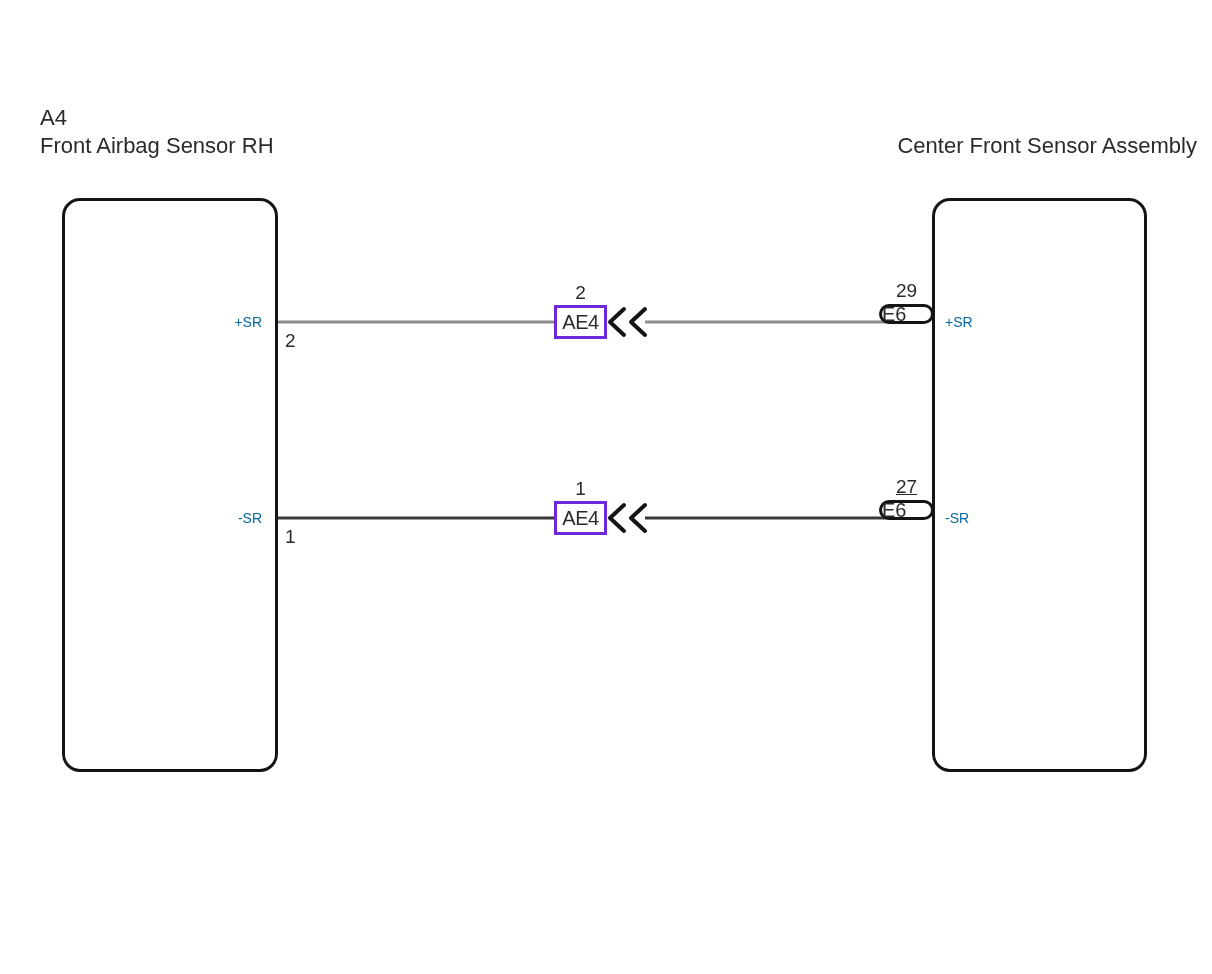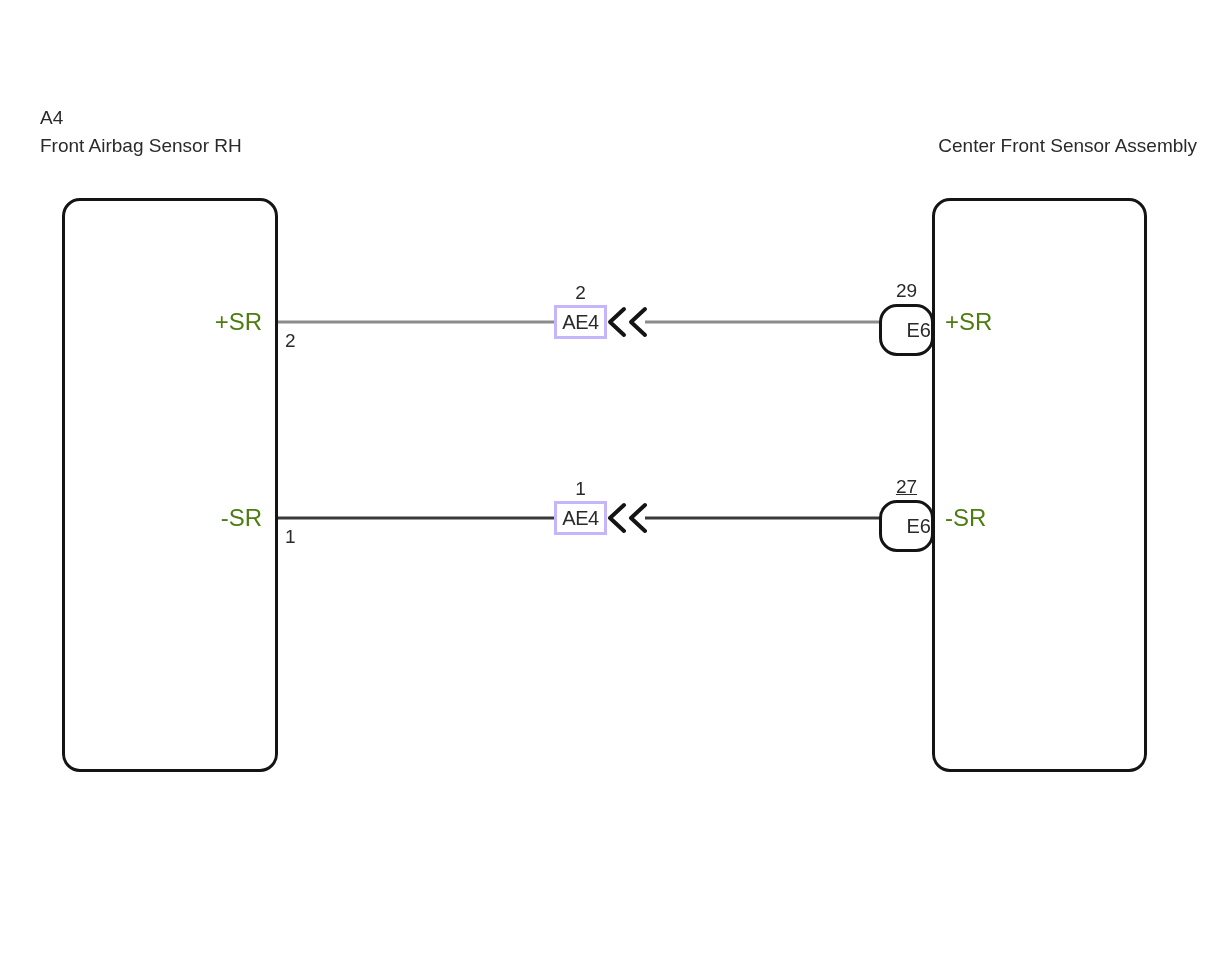--- a/index.html
+++ b/index.html
@@ -11,82 +11,82 @@
   .canvas {
     position: relative;
     width: 1212px;
     height: 974px;
     background: #ffffff;
     overflow: hidden;
     color: #222222;
   }
   .abs { position: absolute; }
   .hdr {
-    font-size: 19px;
+    font-size: 22px;
     line-height: 24px;
     color: #2a2a2a;
     white-space: nowrap;
   }
   .component-box {
     position: absolute;
     border: 3px solid #141414;
     border-radius: 18px;
     background: #ffffff;
     box-sizing: border-box;
   }
   .svg-layer {
     position: absolute;
     left: 0; top: 0;
     width: 1212px; height: 974px;
   }
   .signal-label {
     position: absolute;
-    font-size: 24px;
+    font-size: 14px;
     line-height: 24px;
-    color: #4d7c0f;
+    color: #0369a1;
     white-space: nowrap;
   }
   .pin-num {
     position: absolute;
     font-size: 19px;
     line-height: 22px;
     color: #2a2a2a;
   }
   .pin-centered {
     position: absolute;
     font-size: 19px;
     line-height: 22px;
     color: #2a2a2a;
     text-align: center;
   }
   .splice-box {
     position: absolute;
     width: 53px;
     height: 34px;
-    border: 3px solid #c4b5fd;
+    border: 3px solid #6d28d9;
     background: #ffffff;
     box-sizing: border-box;
     display: flex;
     align-items: center;
     justify-content: center;
     font-size: 20px;
     letter-spacing: -0.5px;
     color: #2a2a2a;
   }
   .conn-oval {
     position: absolute;
     width: 55px;
-    height: 52px;
+    height: 20px;
     border: 3px solid #141414;
     border-radius: 18px;
     background: #ffffff;
     box-sizing: border-box;
     display: flex;
     align-items: center;
-    justify-content: flex-end;
+    justify-content: flex-start;
     font-size: 20px;
     color: #2a2a2a;
   }
 </style>
 </head>
 <body>
 
 <div class="canvas">
 
   <div class="abs hdr" style="left:40px; top:106px;">A4</div>

